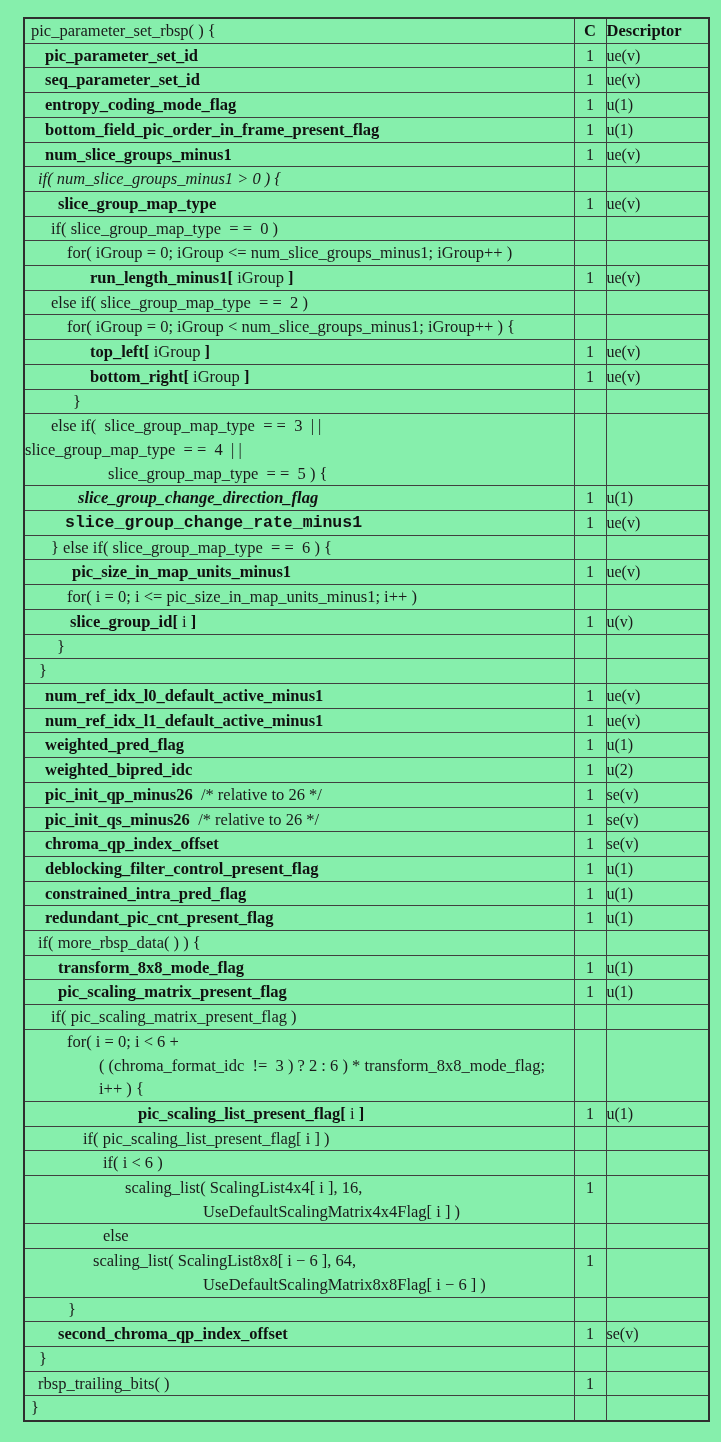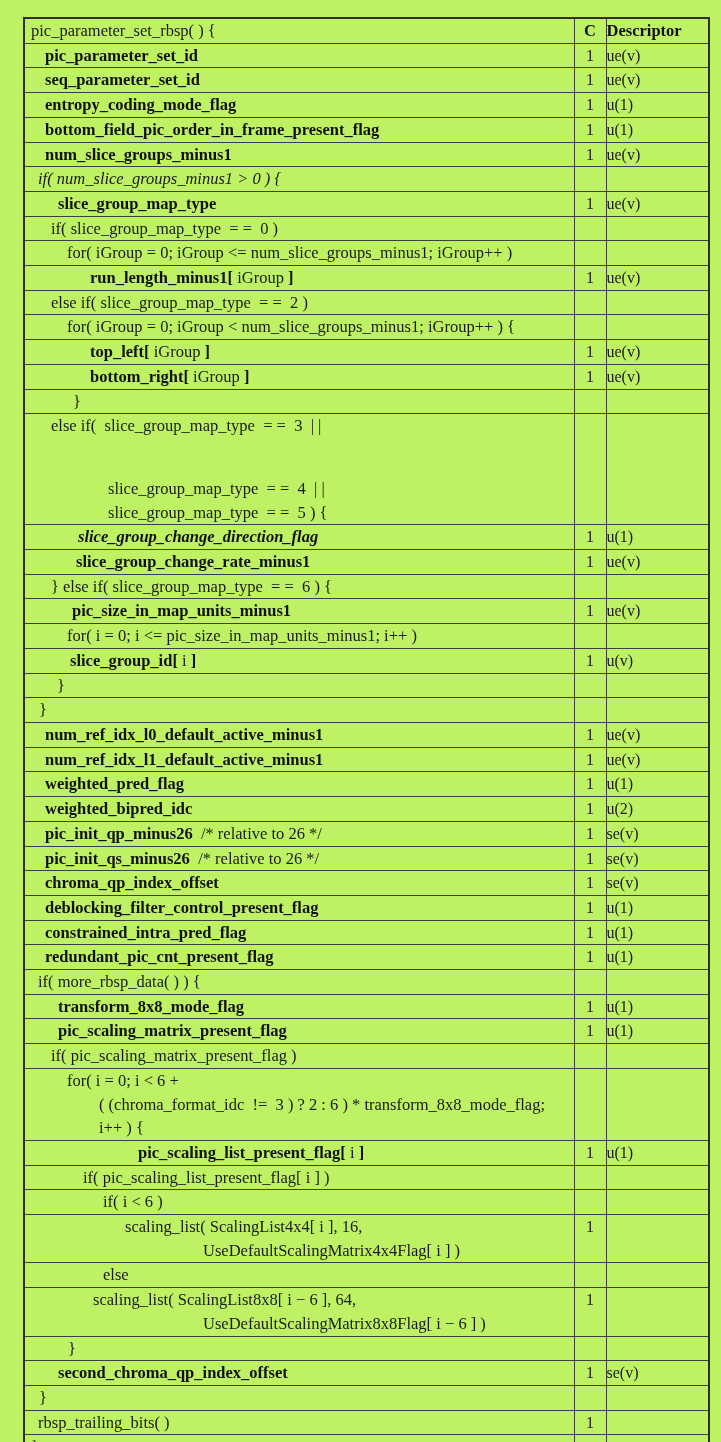--- a/index.html
+++ b/index.html
@@ -7,21 +7,21 @@
     padding: 0;
     background: #ffffff;
     width: 721px;
     height: 1442px;
     font-family: "Liberation Serif", serif;
   }
   .page {
     position: relative;
     width: 721px;
     height: 1442px;
-    background: #bef264;
+    background: #86efac;
     overflow: hidden;
   }
   table.syntax {
     position: absolute;
     left: 23px;
     top: 17px;
     width: 685px;
     border-collapse: collapse;
     table-layout: fixed;
     border: 2px solid #2f2f2f;
@@ -176,36 +176,36 @@
         <tr>
           <td class="syn">
             <div class="line" style="padding-left: 48px;"><span class="plain">}</span></div>
           </td>
           <td class="c"></td>
           <td class="d"></td>
         </tr>
         <tr>
           <td class="syn">
             <div class="line" style="padding-left: 26px;"><span class="plain">else if(  slice_group_map_type  = =  3  | |</span></div>
-            <div class="line" style="padding-left: 83px; margin-top: 39px;"><span class="plain">slice_group_map_type  = =  4  | |</span></div>
+            <div class="line" style=""><span class="plain">slice_group_map_type  = =  4  | |</span></div>
             <div class="line" style="padding-left: 83px;"><span class="plain">slice_group_map_type  = =  5 ) {</span></div>
           </td>
           <td class="c"></td>
           <td class="d"></td>
         </tr>
         <tr>
           <td class="syn">
             <div class="line" style="padding-left: 53px; font-style: italic;"><span class="bold">slice_group_change_direction_flag</span></div>
           </td>
           <td class="c">1</td>
           <td class="d">u(1)</td>
         </tr>
         <tr>
           <td class="syn">
-            <div class="line" style="padding-left: 51px;"><span class="bold">slice_group_change_rate_minus1</span></div>
+            <div class="line" style="padding-left: 40px; font-family: Liberation Mono, monospace;"><span class="bold">slice_group_change_rate_minus1</span></div>
           </td>
           <td class="c">1</td>
           <td class="d">ue(v)</td>
         </tr>
         <tr>
           <td class="syn">
             <div class="line" style="padding-left: 26px;"><span class="plain">} else if( slice_group_map_type  = =  6 ) {</span></div>
           </td>
           <td class="c"></td>
           <td class="d"></td>

